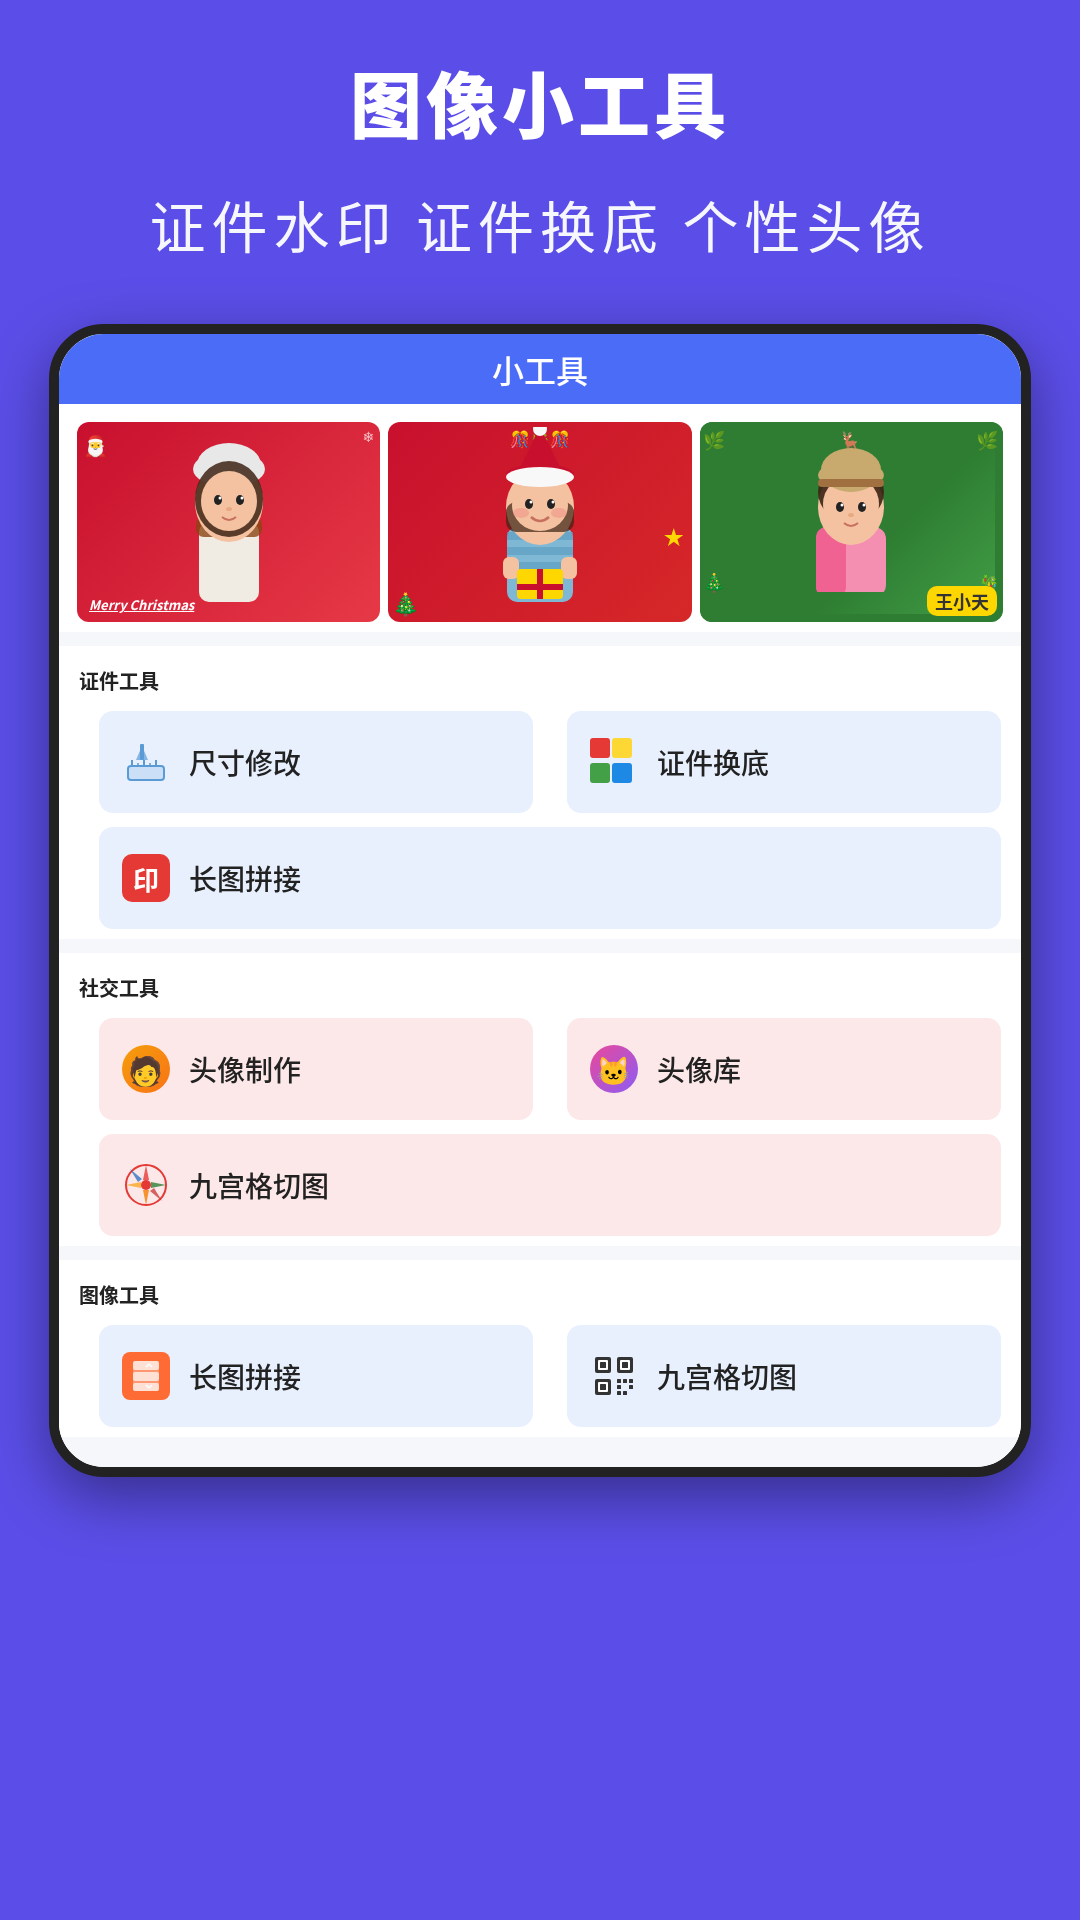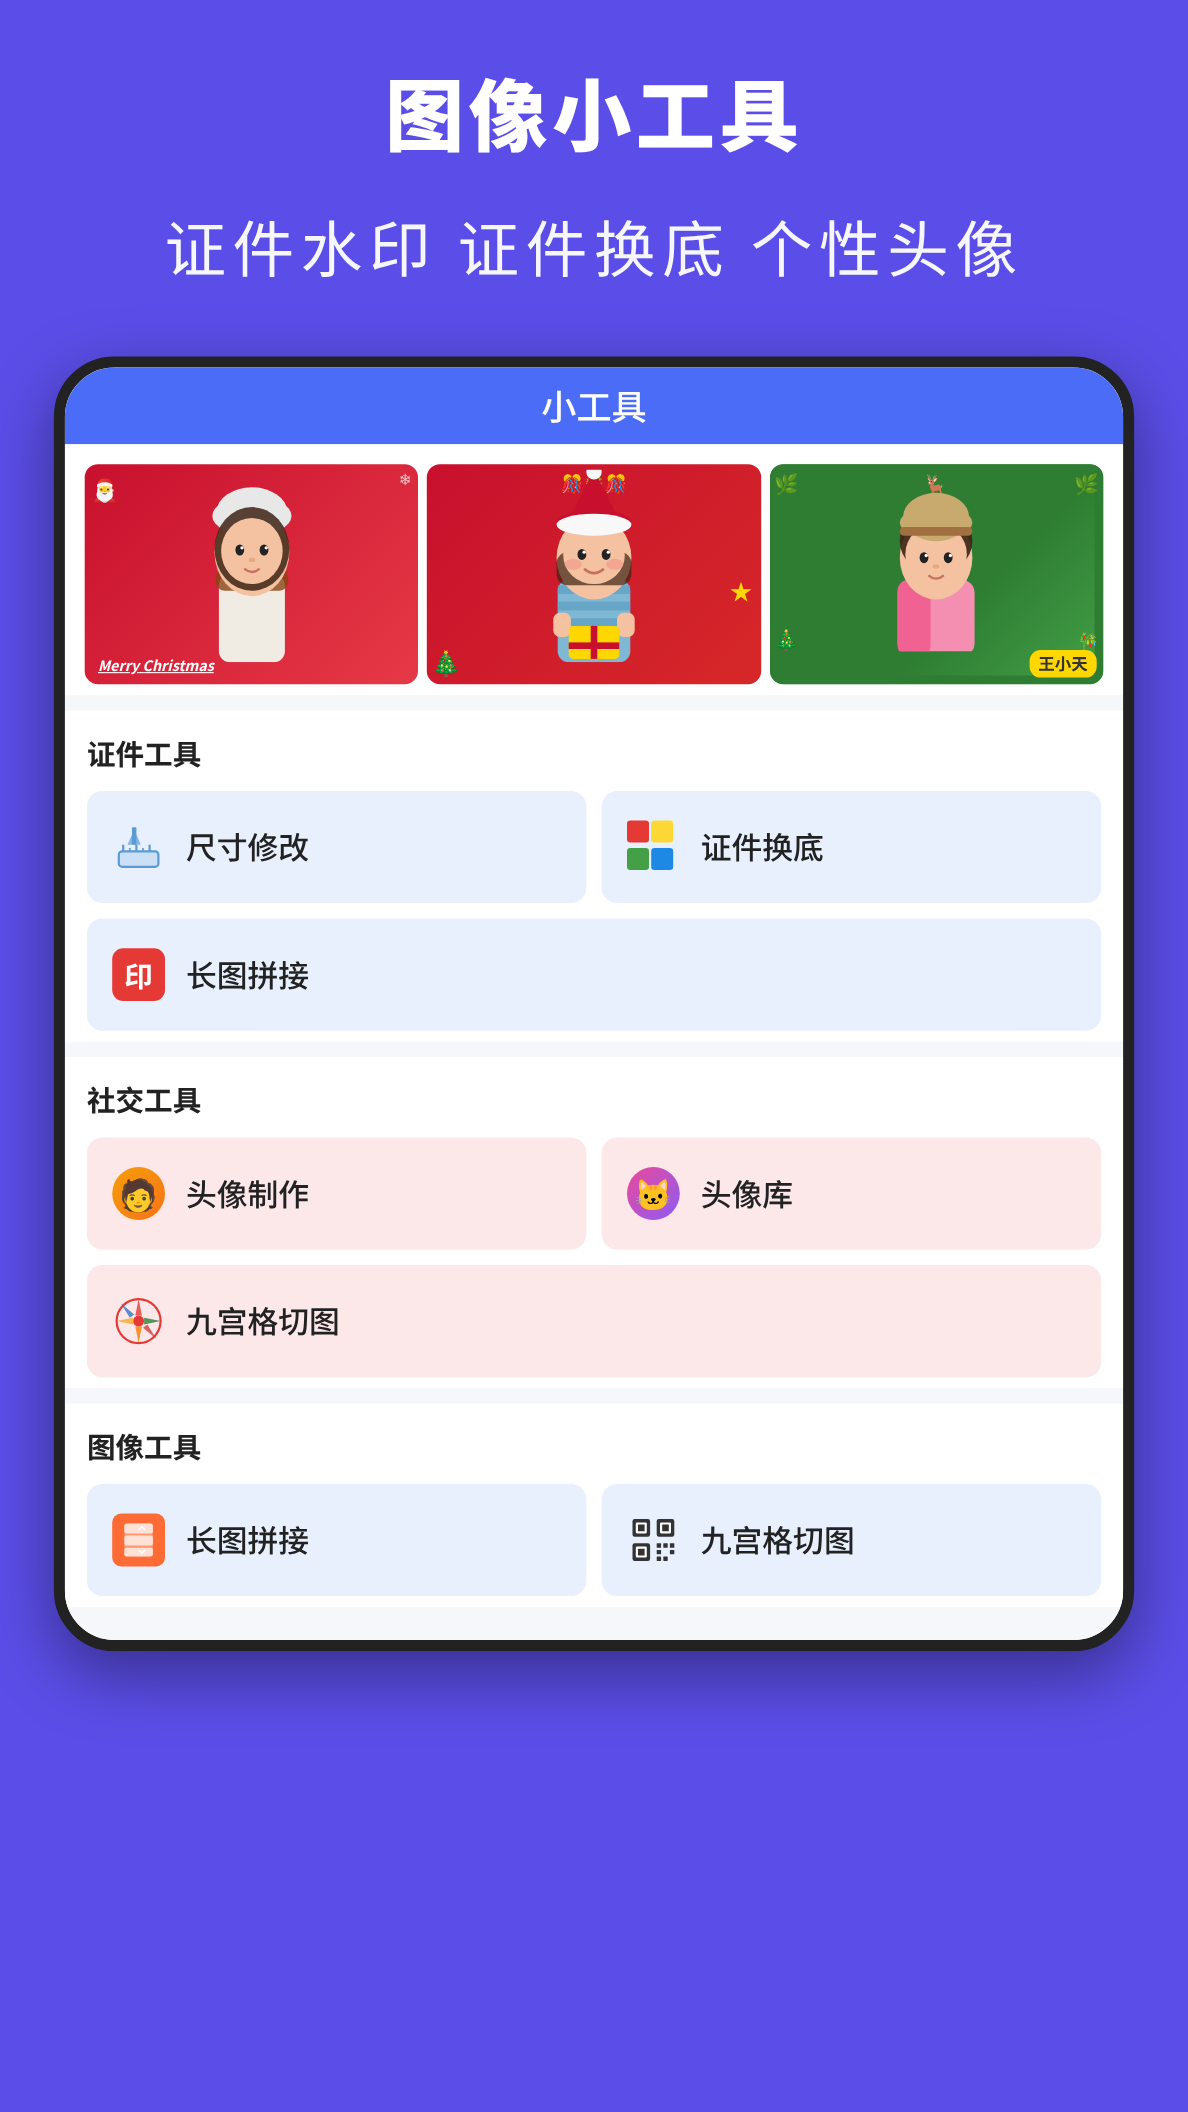--- a/index.html
+++ b/index.html
@@ -114,55 +114,56 @@
     .card3-bg {
       background: linear-gradient(135deg, #2e7d32 60%, #43a047 100%);
     }
 
     .name-badge {
       position: absolute;
       bottom: 6px;
       right: 6px;
       background: #ffd700;
       color: #333;
-      font-size: 15px;
+      font-size: 18px;
       padding: 2px 8px;
       border-radius: 10px;
       font-weight: bold;
     }
 
     
     .section {
       background: #fff;
       margin-top: 14px;
       padding: 20px 20px 10px;
     }
 
     .section-title {
-      font-size: 26px;
+      font-size: 20px;
       font-weight: 700;
       color: #222;
       margin-bottom: 16px;
     }
 
     .tool-grid {
       display: grid;
       grid-template-columns: 1fr 1fr;
       gap: 14px;
     }
 
     .tool-card {
       background: #e8f0fe;
       border-radius: 14px;
       padding: 24px 20px;
       display: flex;
       align-items: center;
       gap: 16px;
       cursor: pointer;
       transition: opacity 0.2s;
+      margin-left: 20px;
     }
 
     .tool-card.full-width {
       grid-column: 1 / -1;
     }
 
     .tool-card.social-bg {
       background: #fce8e8;
     }
 

